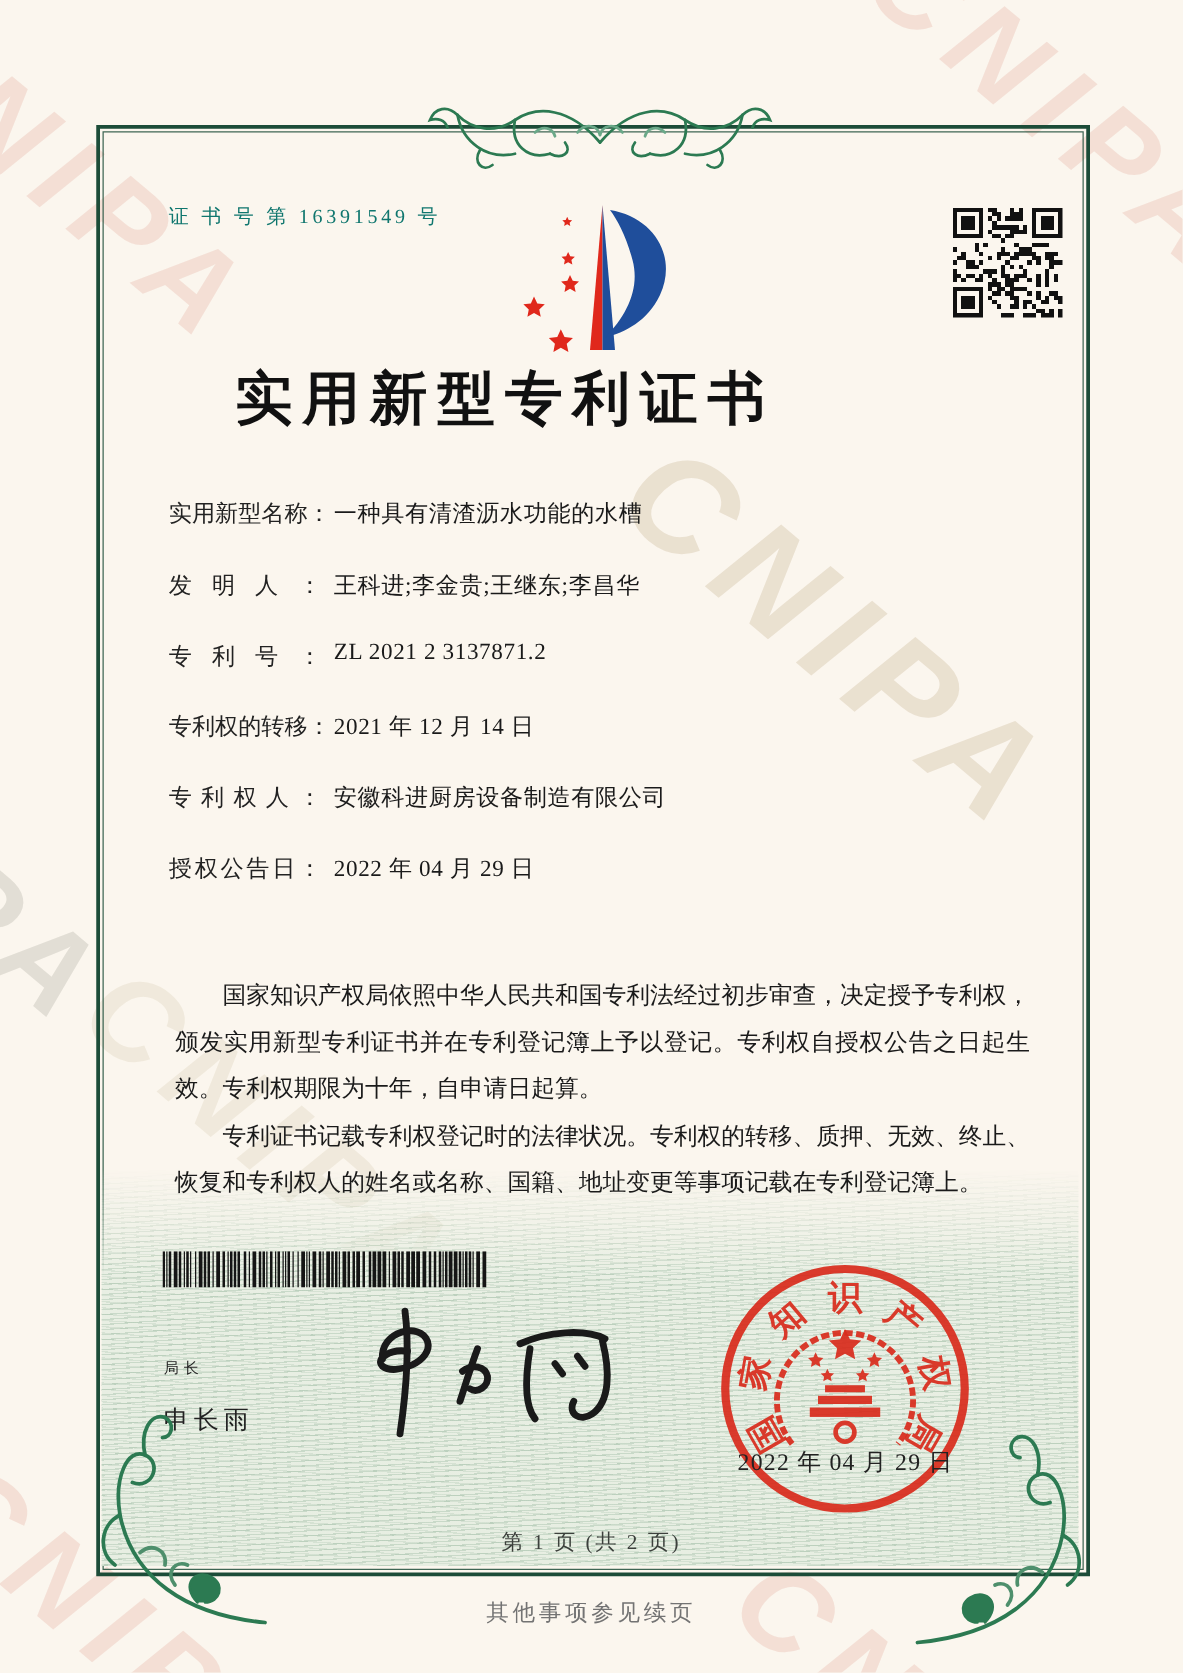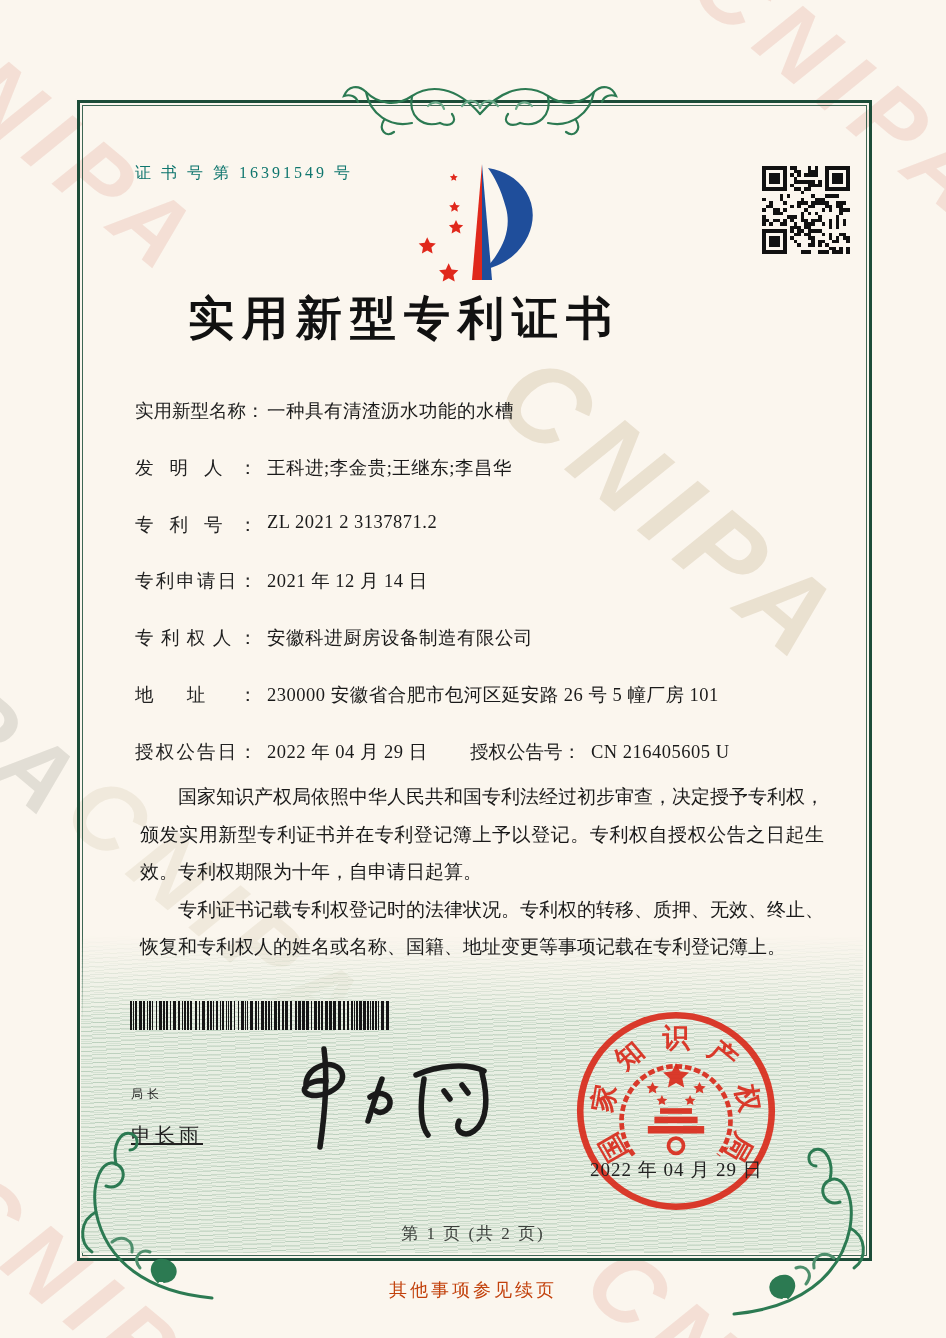--- a/index.html
+++ b/index.html
@@ -62,34 +62,34 @@
   .grant2 .g2label{color:#222;}
   
   .body-text{
     position:absolute;left:140px;top:778px;width:684px;font-size:19px;
     line-height:37.5px;text-align:justify;color:#1a1a1a;
   }
   .body-text p{margin:0;text-indent:2em;}
   
   .barcode{position:absolute;left:130px;top:1001px;width:262px;height:29px;}
   .director-label{position:absolute;left:131px;top:1086px;font-size:12px;letter-spacing:4px;color:#222;}
-  .director-name{position:absolute;left:131px;top:1122px;font-size:20px;letter-spacing:4px;color:#222;text-decoration:underline;}
+  .director-name{position:absolute;left:131px;top:1122px;font-size:20px;letter-spacing:4px;color:#222;}
   .signature{position:absolute;left:278px;top:1035px;width:230px;height:130px;}
   .seal{position:absolute;left:568px;top:1003px;width:216px;height:216px;}
   .seal-date{
     position:absolute;left:590px;top:1157px;width:200px;font-size:19px;
     letter-spacing:1px;color:#222;white-space:nowrap;
   }
   .page-info{
     position:absolute;left:0;top:1222px;width:946px;text-align:center;
     font-size:17px;letter-spacing:2px;color:#3c403c;
   }
   .continuation{
     position:absolute;left:0;top:1278px;width:946px;text-align:center;
-    font-size:18px;letter-spacing:3px;color:#c2410c;
+    font-size:18px;letter-spacing:3px;color:#737373;
   }
   
   .orn-top{position:absolute;left:338px;top:76px;width:284px;height:72px;}
   .orn-bl{position:absolute;left:48px;top:1122px;width:170px;height:182px;}
   .orn-br{position:absolute;left:728px;top:1138px;width:170px;height:182px;transform:scaleX(-1);}
 </style>
 </head>
 <body>
 
 <div class="wm pink" style="left:-52px;top:-18px;">CNIPA</div>
@@ -319,33 +319,27 @@
   <div class="frow">
     <span class="flabel">实用新型名称：</span><span class="fvalue">一种具有清渣沥水功能的水槽</span>
   </div>
   <div class="frow">
     <span class="flabel">发明人：</span><span class="fvalue">王科进;李金贵;王继东;李昌华</span>
   </div>
   <div class="frow">
     <span class="flabel">专利号：</span><span class="fvalue">ZL 2021 2 3137871.2</span>
   </div>
   <div class="frow">
-    <span class="flabel">专利申请日：</span><span class="fvalue">2021 年 12 月 14 日</span>
+    <span class="flabel">专利权的转移：</span><span class="fvalue">2021 年 12 月 14 日</span>
   </div>
   <div class="frow">
     <span class="flabel">专利权人：</span><span class="fvalue">安徽科进厨房设备制造有限公司</span>
   </div>
-  <div class="frow">
-    <span class="flabel">地址：</span><span class="fvalue">230000 安徽省合肥市包河区延安路 26 号 5 幢厂房 101</span>
-  </div>
   <div class="frow" style="position:relative;">
     <span class="flabel">授权公告日：</span><span class="fvalue">2022 年 04 月 29 日</span>
-    <span class="grant2">
-      <span class="g2label">授权公告号：</span><span class="fvalue">CN 216405605 U</span>
-    </span>
   </div>
 </div>
 
 <div class="body-text">
   <p>国家知识产权局依照中华人民共和国专利法经过初步审查，决定授予专利权，颁发实用新型专利证书并在专利登记簿上予以登记。专利权自授权公告之日起生效。专利权期限为十年，自申请日起算。</p>
   <p>专利证书记载专利权登记时的法律状况。专利权的转移、质押、无效、终止、恢复和专利权人的姓名或名称、国籍、地址变更等事项记载在专利登记簿上。</p>
 </div>
 
 <svg class="barcode" id="barcode-svg" viewBox="0 0 262 29" preserveAspectRatio="none">
     <rect x="0" y="0" width="2" height="29" fill="#151515"></rect>

